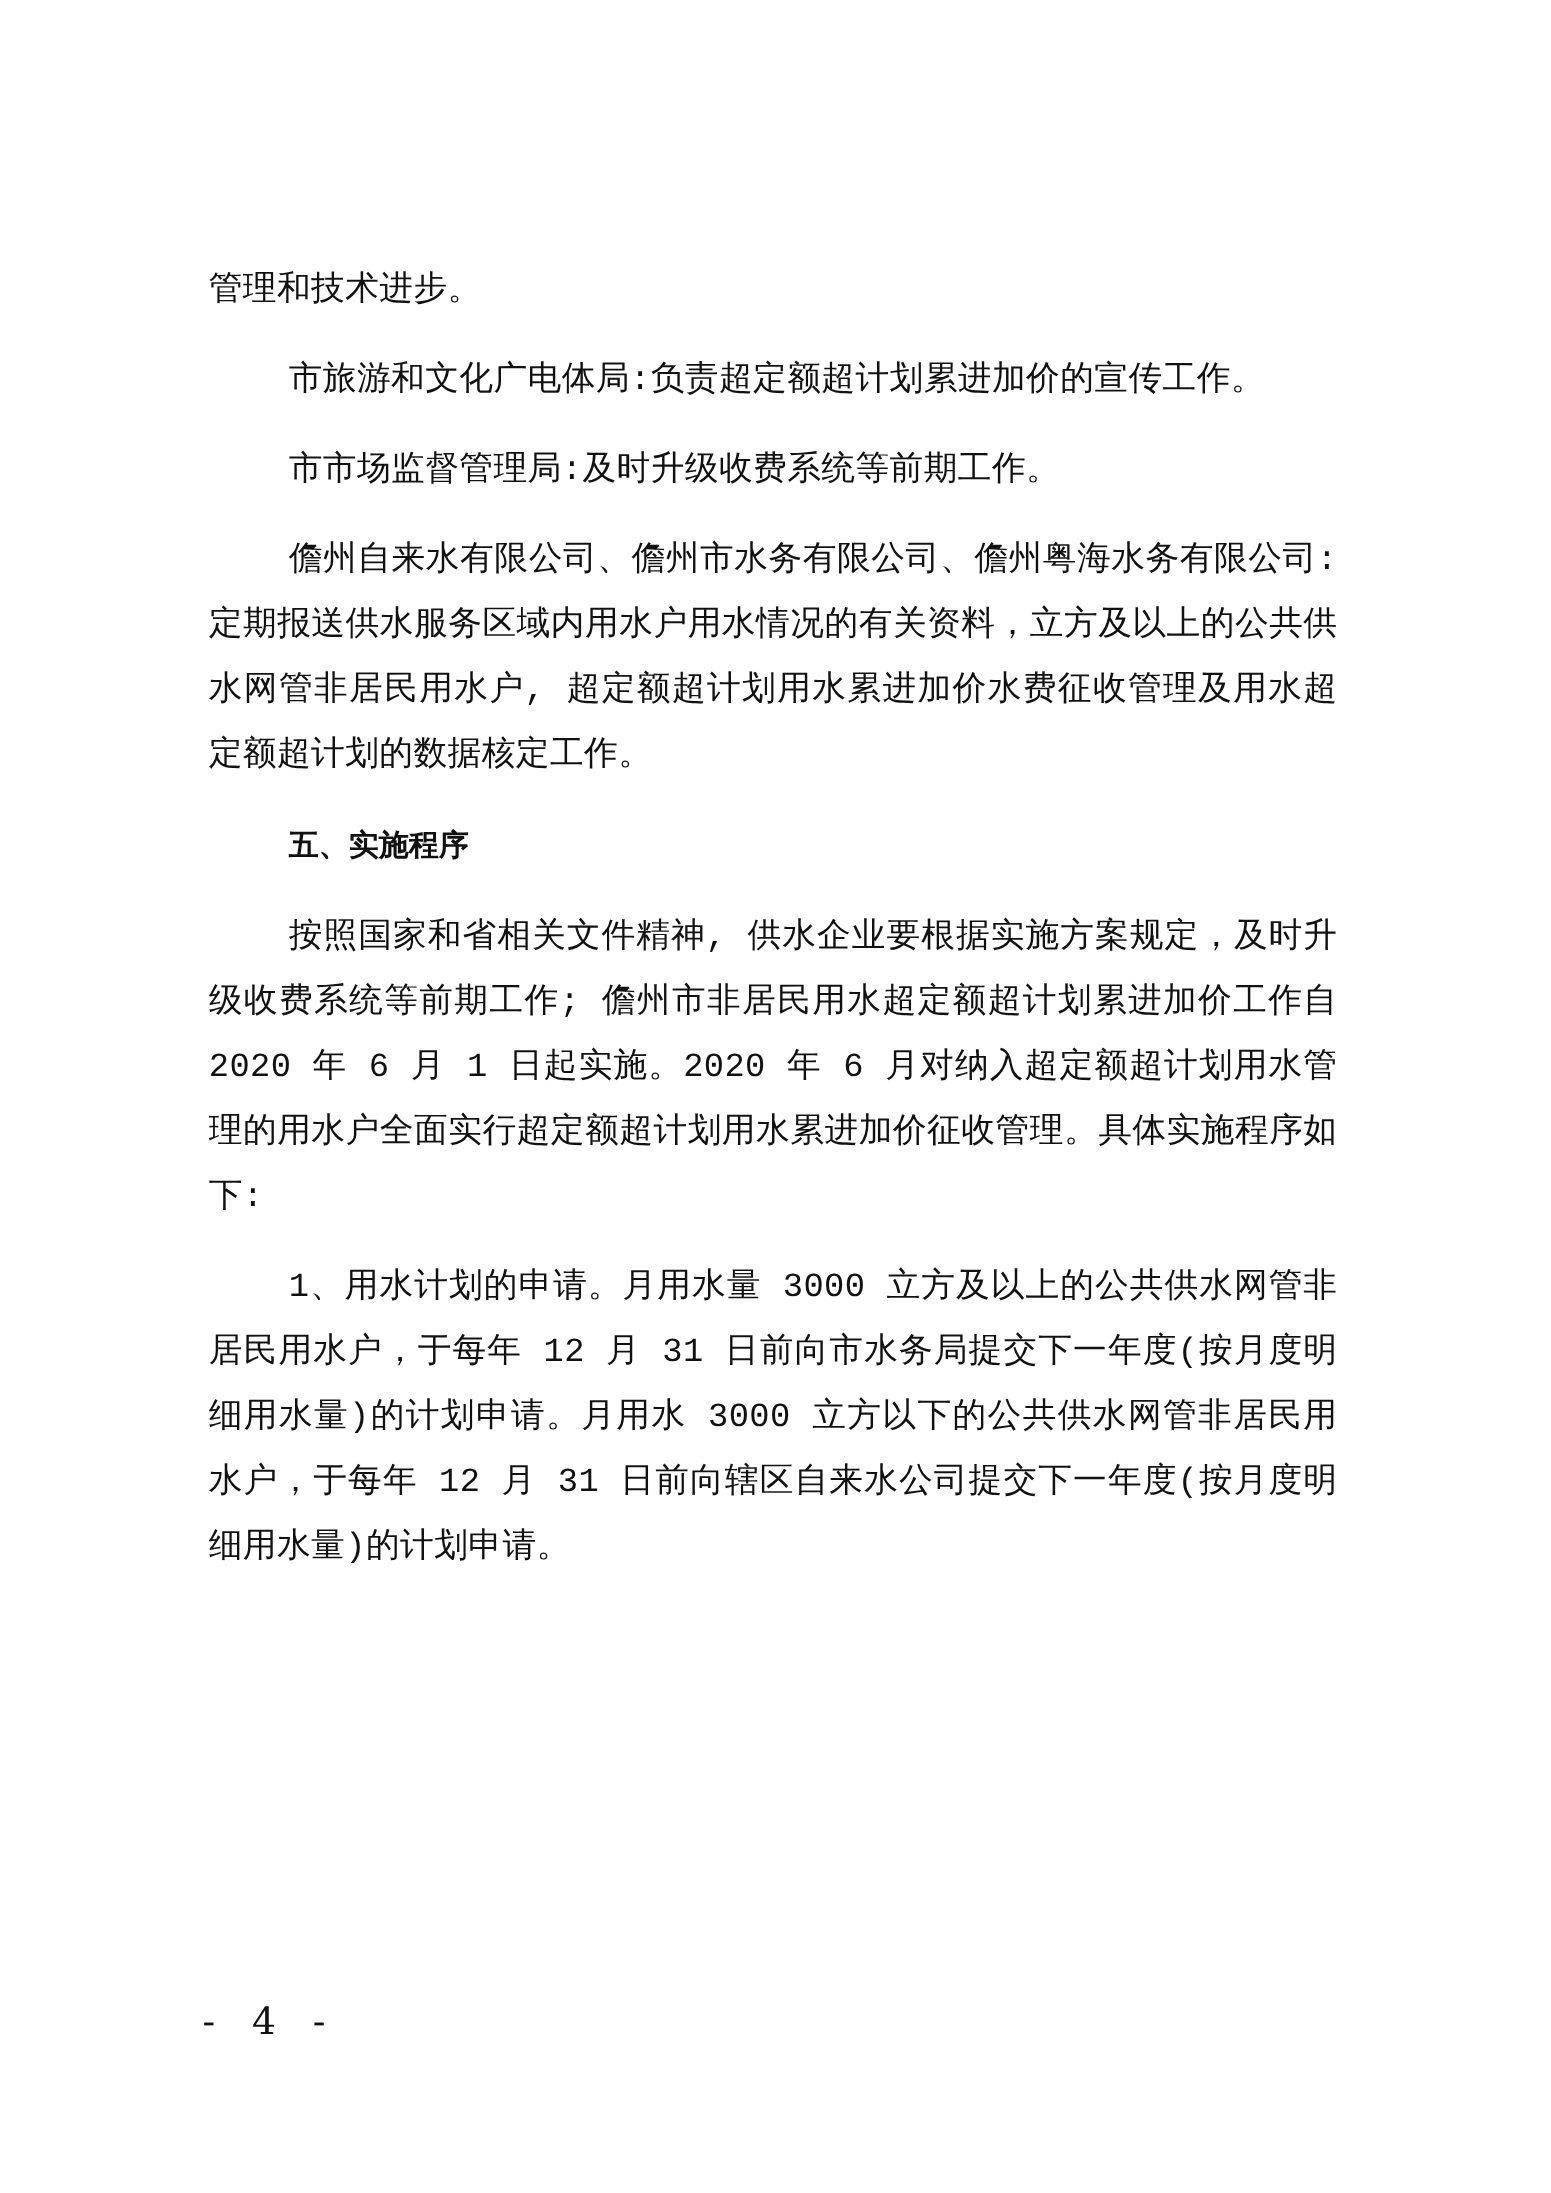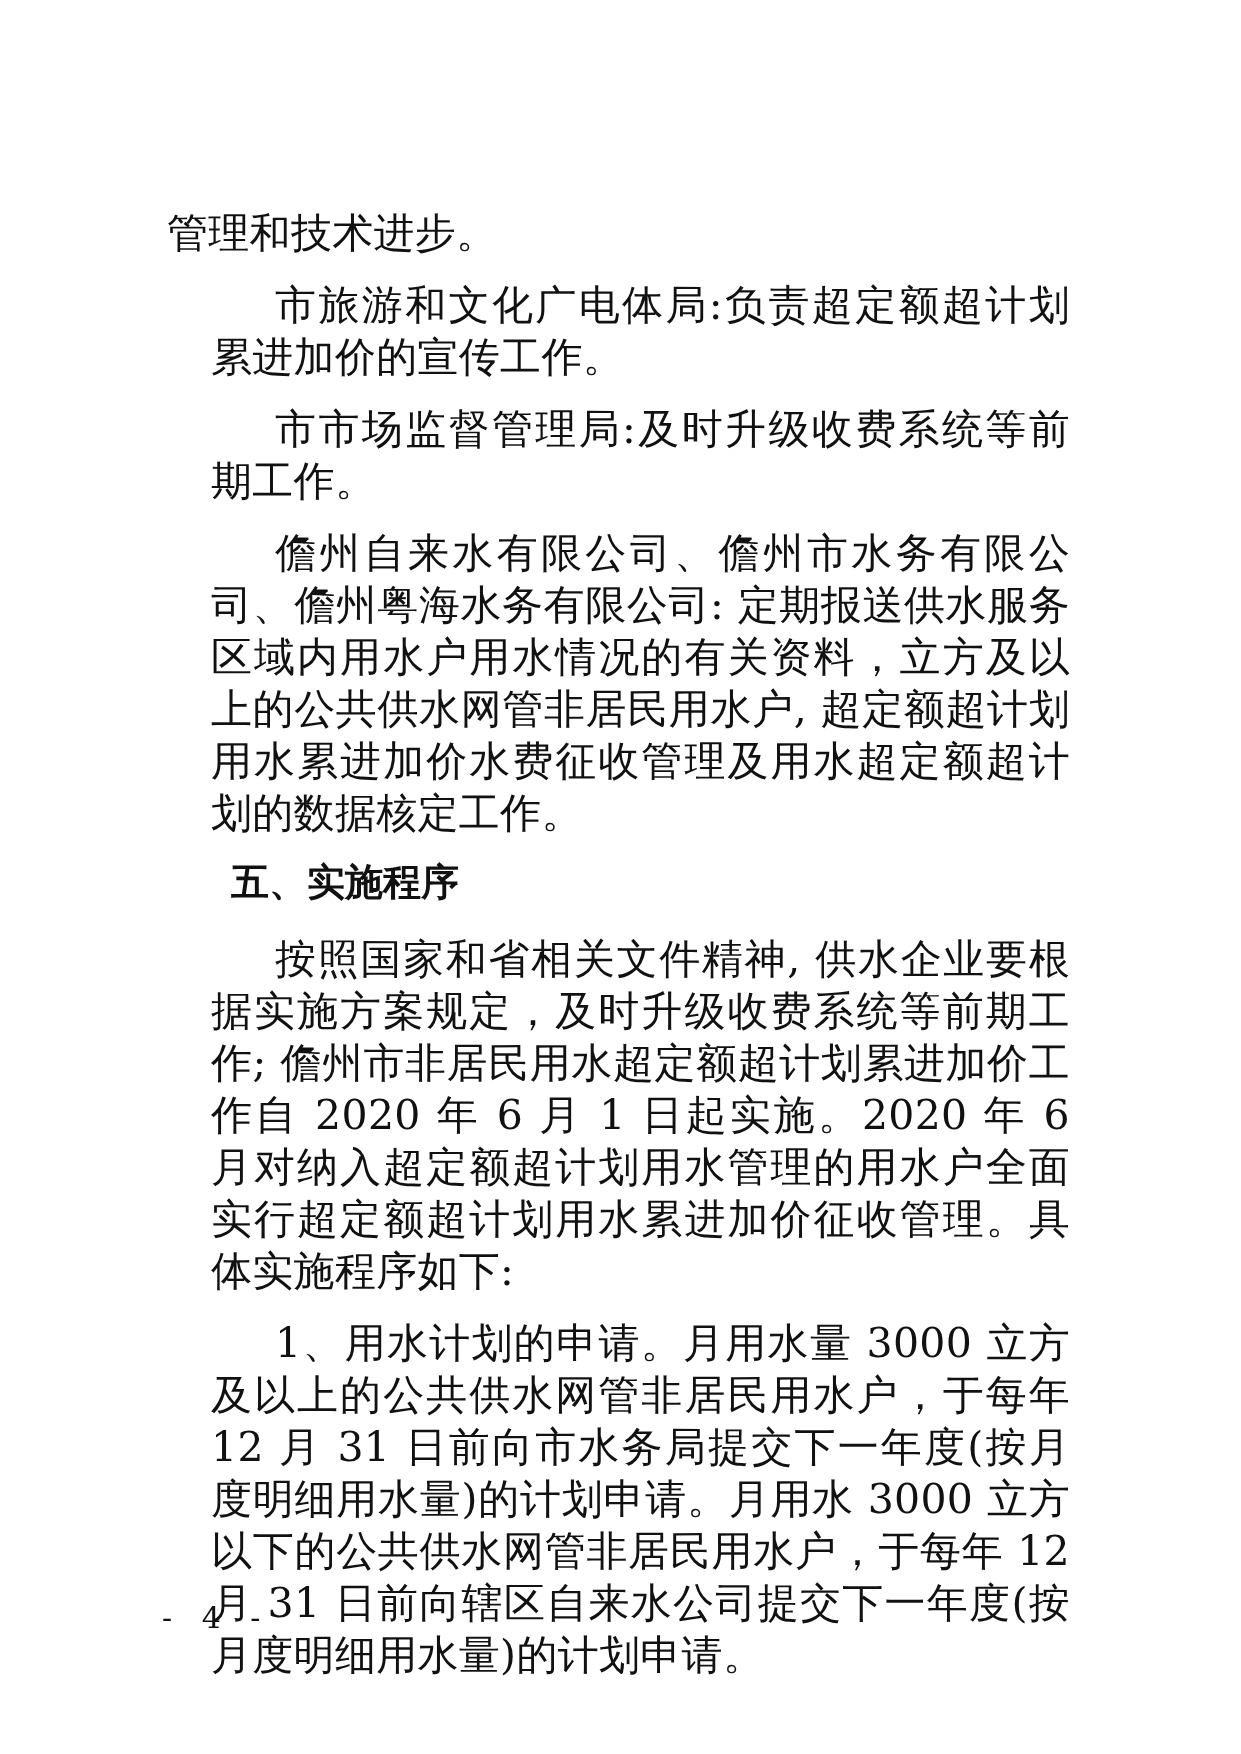--- a/index.html
+++ b/index.html
@@ -15,35 +15,35 @@
       font-family: "DejaVu Serif", "Liberation Serif", serif;
       color: #111111;
     }
     .page {
       position: absolute;
       left: 167px;
       top: 207px;
       width: 903px;
     }
     .para {
-      font-size: 41px;
+      font-size: 27px;
       line-height: 52px;
       margin: 0 0 20px 0;
       text-align: justify;
       text-justify: inter-ideograph;
       letter-spacing: 0.3px;
+      font-family: Liberation Mono, monospace;
     }
     .para.indent {
       text-indent: 64px;
-      margin-left: 44px;
     }
     .heading {
-      font-family: Liberation Mono, monospace;
+      font-family: Liberation Serif, serif;
       font-weight: bold;
-      font-size: 38px;
+      font-size: 24px;
       line-height: 52px;
       margin: 0 0 22px 0;
     }
     .heading.h1 {
       text-indent: 64px;
     }
     .heading.h2 {
       text-indent: 48px;
     }
     .page-number {

